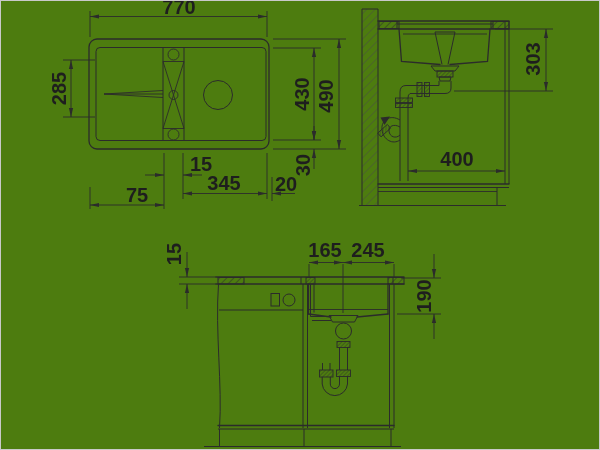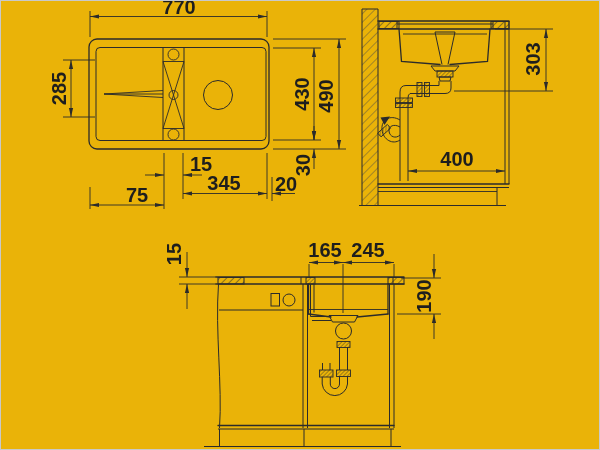--- a/index.html
+++ b/index.html
@@ -1,16 +1,16 @@
 <!DOCTYPE html>
 <html><head>
 <meta charset="utf-8">
 <style>
   html,body{margin:0;padding:0;background:#fff;}
-  .stage{position:relative;width:600px;height:450px;background:#eab308;
+  .stage{position:relative;width:600px;height:450px;background:#4d7c0f;
          border:1px solid #c9c9c9;box-sizing:border-box;overflow:hidden;}
   svg{display:block;}
   .ln{stroke:#2b2b2b;stroke-width:1.3;fill:none;stroke-linecap:round;}
   .ln2{stroke:#2b2b2b;stroke-width:1;fill:none;}
   .tn{stroke:#2b2b2b;stroke-width:0.9;fill:none;}
   .dim{stroke:#2b2b2b;stroke-width:0.9;fill:none;}
   .fit{fill:url(#hpf);stroke:#2b2b2b;stroke-width:0.9;}
   .hatch{fill:url(#hp);stroke:#2b2b2b;stroke-width:1;}
   .txt{font-family:"Liberation Sans","DejaVu Sans",sans-serif;font-size:20px;
        font-weight:bold;fill:#1e1e1e;}

